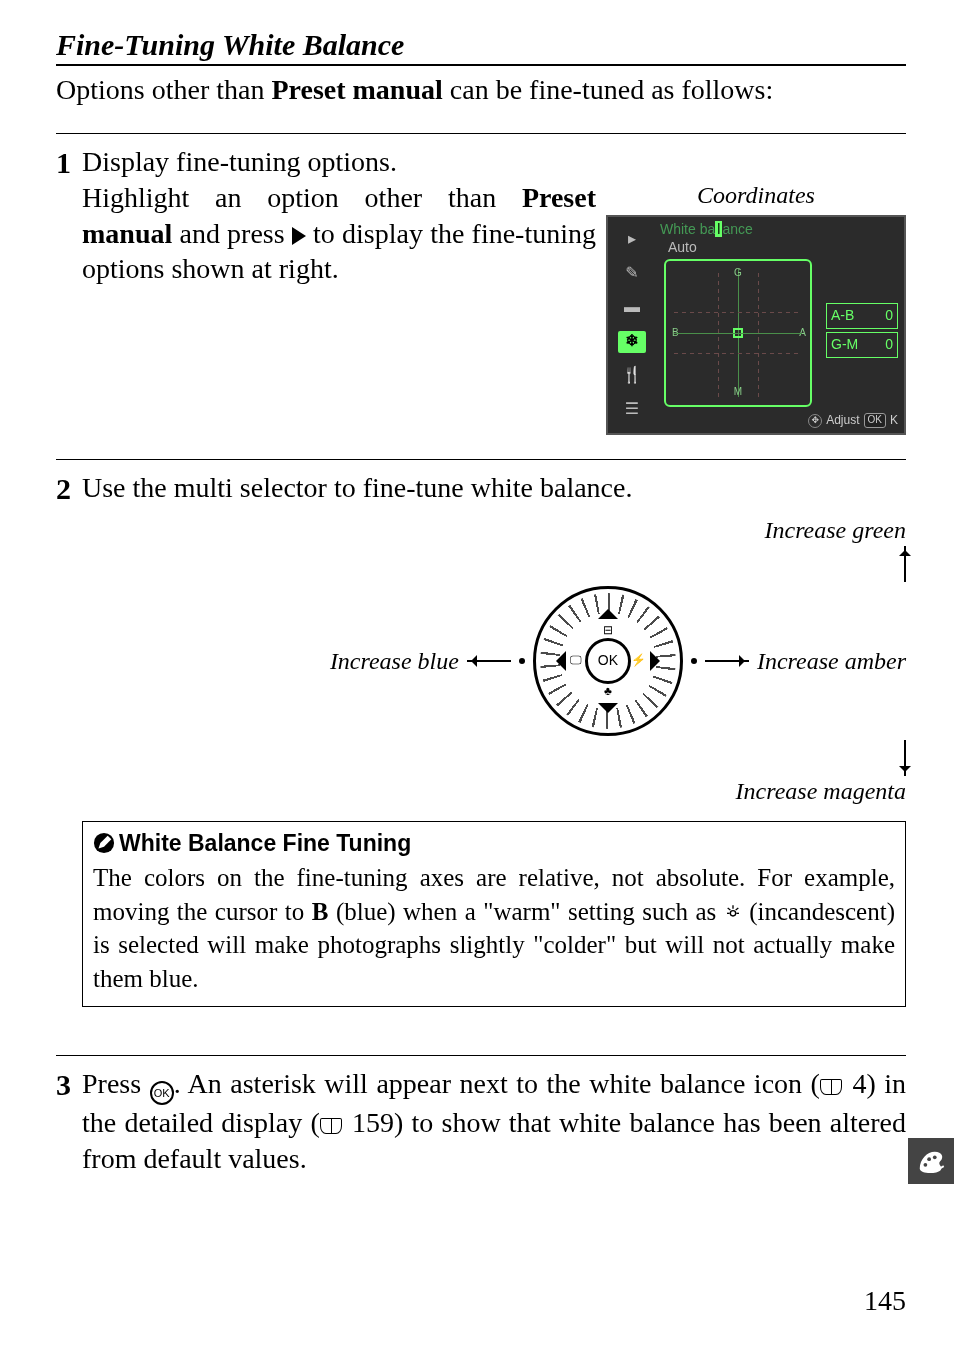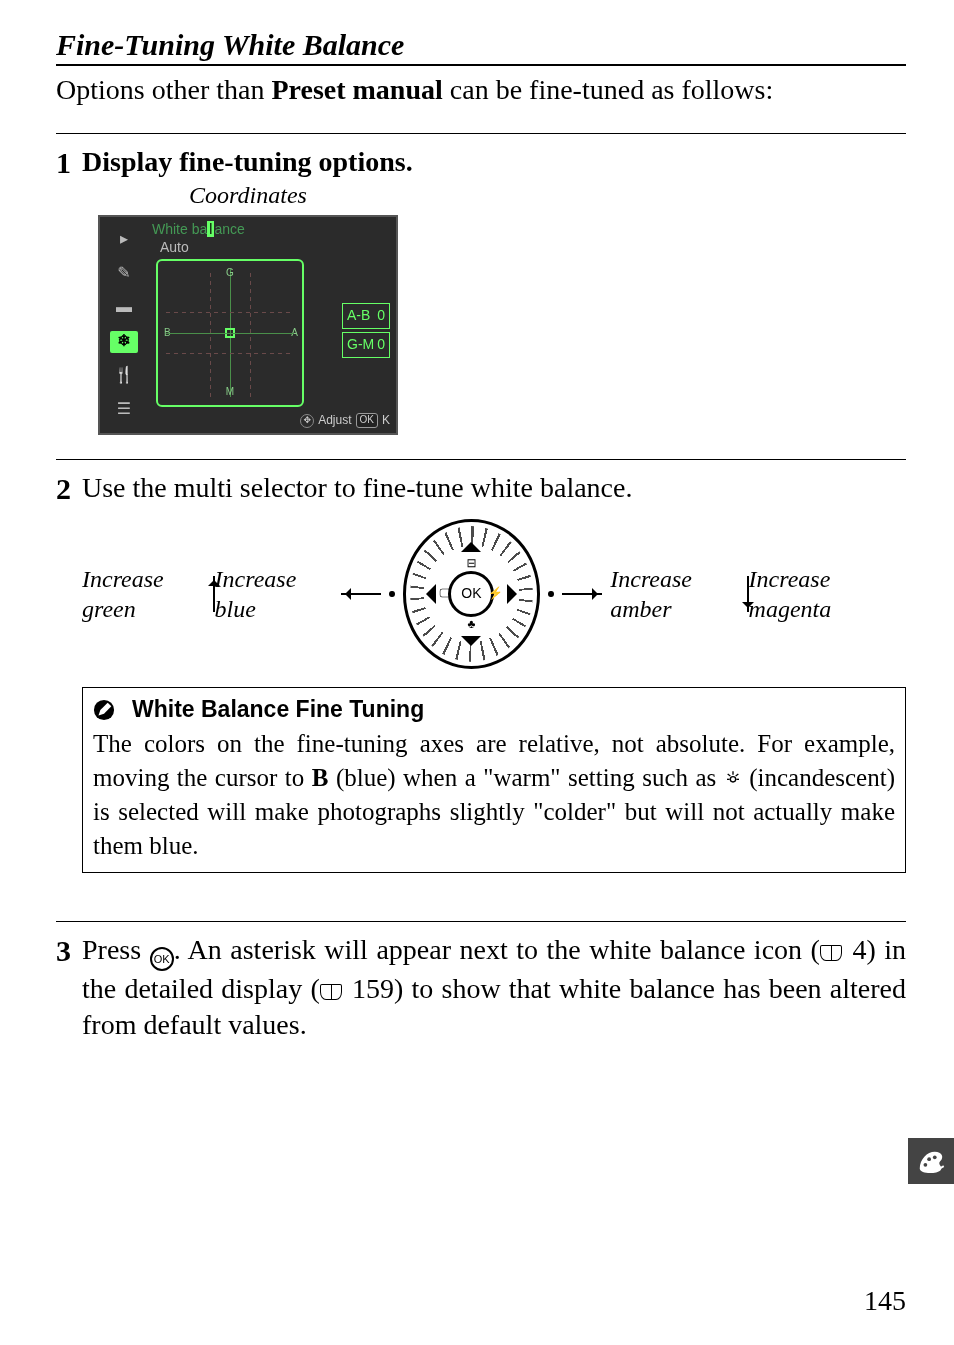--- a/index.html
+++ b/index.html
@@ -4,24 +4,24 @@
 <style>
   * { box-sizing: border-box; margin: 0; padding: 0; }
   html, body { width: 954px; height: 1345px; background: #fff; font-family: "Times New Roman", Georgia, serif; color: #000; }
   body { position: relative; padding: 28px 48px 0 56px; }
   .section-title { font-weight: bold; font-style: italic; font-size: 30px; border-bottom: 2px solid #000; padding-bottom: 2px; margin-bottom: 6px; }
   .intro { font-size: 28px; line-height: 1.25; margin-bottom: 26px; }
   .intro b { font-weight: bold; }
   .step { border-top: 1.5px solid #000; padding-top: 10px; margin-bottom: 24px; display: flex; }
   .step-num { font-size: 30px; font-weight: bold; width: 26px; flex: 0 0 26px; padding-top: 2px; }
   .step-body { flex: 1; font-size: 28px; line-height: 1.28; }
-  .step-head { font-weight: bold; font-size: 28px; }
+  .step-head { font-weight: normal; font-size: 28px; }
   .step1-row { display: flex; gap: 10px; }
   .step1-text { flex: 1; text-align: justify; }
-  .lcd-col { width: 300px; flex: 0 0 300px; margin-left: 16px; }
+  .lcd-col { width: 300px; flex: 0 0 300px; }
   .lcd-caption { font-style: italic; text-align: center; font-size: 24px; margin-bottom: 4px; }
   .lcd-caption.bot { margin-top: 2px; text-align: right; padding-right: 6px; }
   .lcd { width: 300px; height: 220px; background: #2b2b2b; border: 2px solid #555; position: relative; font-family: Arial, sans-serif; }
   .lcd-side { position:absolute; left:0; top:0; bottom:0; width:48px; display:flex; flex-direction:column; align-items:center; justify-content:space-around; padding:6px 0; }
   .lcd-icon { width:28px; height:22px; display:flex; align-items:center; justify-content:center; color:#bbb; font-size:16px; }
   .lcd-icon.sel { background:#6f6; color:#000; border-radius:2px; font-weight:bold; }
   .lcd-title { position:absolute; left:52px; top:4px; font-size:14px; color:#495; }
   .lcd-title .hilite { background:#6f6; color:#000; padding:0 2px; }
   .lcd-sub { position:absolute; left:60px; top:22px; font-size:14px; color:#bbb; }
   .grid-frame { position:absolute; left:56px; top:42px; width:148px; height:148px; border:2px solid #6f6; border-radius:6px; }
@@ -32,27 +32,27 @@
   .grid .h1,.grid .h2,.grid .h3 { position:absolute; left:0; right:0; height:1px; background: repeating-linear-gradient(90deg,#6a4a4a 0 4px,transparent 4px 8px); }
   .grid .h1{top:34%}.grid .h2{top:50%}.grid .h3{top:66%}
   .grid .v1,.grid .v2 { position:absolute; top:0; bottom:0; width:1px; background: repeating-linear-gradient(0deg,#6a4a4a 0 4px,transparent 4px 8px); }
   .grid .v1{left:34%}.grid .v2{left:66%}
   .grid .lblG { position:absolute; top:-2px; left:50%; transform:translateX(-50%); font-size:10px; color:#8c8; }
   .grid .lblM { position:absolute; bottom:-2px; left:50%; transform:translateX(-50%); font-size:10px; color:#8c8; }
   .grid .lblB { position:absolute; left:-2px; top:50%; transform:translateY(-50%); font-size:10px; color:#8c8; }
   .grid .lblA { position:absolute; right:-4px; top:50%; transform:translateY(-50%); font-size:10px; color:#8c8; }
   .cursor { position:absolute; left:50%; top:50%; width:10px; height:10px; border:2px solid #6f6; transform:translate(-50%,-50%); }
   .readout { position:absolute; right:6px; top:86px; }
-  .readout .row { width:48px; height:26px; border:1px solid #6f6; color:#6f6; font-size:14px; display:flex; align-items:center; justify-content:space-between; padding:0 4px; margin-bottom:3px; }
+  .readout .row { width:72px; height:26px; border:1px solid #6f6; color:#6f6; font-size:14px; display:flex; align-items:center; justify-content:space-between; padding:0 4px; margin-bottom:3px; }
   .foot { position:absolute; right:6px; bottom:4px; font-size:12px; color:#ccc; display:flex; align-items:center; gap:4px; }
   .foot .ok { border:1px solid #999; border-radius:3px; padding:0 3px; font-size:10px; background:#222; }
   .foot .k { font-size:12px; }
   .foot .joy { width:14px; height:14px; border:1px solid #888; border-radius:50%; display:inline-flex; align-items:center; justify-content:center; font-size:9px;}
   
-  .dia-wrap { display:flex; flex-direction:row; align-items:center; margin:10px 0 14px; }
+  .dia-wrap { display:flex; flex-direction:column; align-items:flex-end; margin:10px 0 14px; }
   .dia-caption { font-style: italic; font-size:24px; }
   .dia-mid { display:flex; align-items:center; gap:8px; margin:4px 0; }
   .arrow-v { width:2px; height:36px; background:#000; position:relative; }
   .arrow-v.up:before { content:""; position:absolute; top:-2px; left:50%; transform:translateX(-50%); border:6px solid transparent; border-bottom-color:#000; }
   .arrow-v.down:before { content:""; position:absolute; bottom:-2px; left:50%; transform:translateX(-50%); border:6px solid transparent; border-top-color:#000; }
   .arrow-h { height:2px; width:44px; background:#000; position:relative; }
   .arrow-h.left:before { content:""; position:absolute; left:-2px; top:50%; transform:translateY(-50%); border:6px solid transparent; border-right-color:#000; }
   .arrow-h.right:before { content:""; position:absolute; right:-2px; top:50%; transform:translateY(-50%); border:6px solid transparent; border-left-color:#000; }
   .ms { width:150px; height:150px; border-radius:50%; border:3px solid #000; position:relative; display:flex; align-items:center; justify-content:center; }
   .ms .ok { width:46px; height:46px; border-radius:50%; border:3px solid #000; display:flex; align-items:center; justify-content:center; font-size:14px; font-family:Arial,sans-serif; }
@@ -62,21 +62,21 @@
   .ms .tri.lf { left:10px; top:50%; transform:translateY(-50%); border:10px solid transparent; border-right-color:#000; }
   .ms .tri.rt { right:10px; top:50%; transform:translateY(-50%); border:10px solid transparent; border-left-color:#000; }
   .ms .sun { position:absolute; font-size:12px; font-family:Arial,sans-serif; }
   .ms .sun.n { top:34px; left:50%; transform:translateX(-50%); }
   .ms .sun.s { bottom:34px; left:50%; transform:translateX(-50%); }
   .ms .sun.w { left:34px; top:50%; transform:translateY(-50%); }
   .ms .sun.e { right:34px; top:50%; transform:translateY(-50%); }
   .ms .hatch { position:absolute; inset:4px; border-radius:50%; background: repeating-conic-gradient(#000 0 2deg, transparent 2deg 12deg); -webkit-mask: radial-gradient(circle, transparent 48px, #000 48px); mask: radial-gradient(circle, transparent 48px, #000 48px); opacity:.7; }
   
   .note { border:1.5px solid #000; padding:6px 10px 10px; font-size:25px; line-height:1.35; text-align:justify; margin:0 0 24px 0; }
-  .note-h { font-weight:bold; font-size:23px; display:flex; align-items:center; gap:17px; margin-bottom:2px; font-family: Arial, Helvetica, sans-serif; }
+  .note-h { font-weight:bold; font-size:23px; display:flex; align-items:center; gap:4px; margin-bottom:2px; font-family: Arial, Helvetica, sans-serif; }
   .pencil { width:22px; height:22px; }
   .bulb { display:inline-block; width:18px; text-align:center; }
   .ok-inline { display:inline-flex; align-items:center; justify-content:center; width:24px; height:24px; border:2px solid #000; border-radius:50%; font-size:11px; font-family:Arial,sans-serif; vertical-align:-4px; }
   .book { display:inline-block; width:22px; height:16px; border:1.5px solid #000; border-radius:2px 2px 6px 6px / 2px 2px 8px 8px; position:relative; vertical-align:-2px; margin-right:2px;}
   .book:before { content:""; position:absolute; left:50%; top:0; bottom:0; width:1px; background:#000; }
   .side-tab { position:absolute; right:0; top:1138px; width:46px; height:46px; background:#444; display:flex; align-items:center; justify-content:center; }
   .side-tab svg { width:30px; height:30px; }
   .page-num { position:absolute; right:48px; bottom:28px; font-size:28px;margin-top:48px; }
   .tri-right { display:inline-block; width:0; height:0; border-top:9px solid transparent; border-bottom:9px solid transparent; border-left:14px solid #000; vertical-align:-2px; }
 </style>
@@ -86,20 +86,23 @@
 <div class="section-title">Fine-Tuning White Balance</div>
 <p class="intro">
   <span>Options other than </span><b>Preset manual</b><span> can be fine-tuned as follows:</span>
 </p>
 
 <div class="step">
   <div class="step-num">1</div>
   <div class="step-body">
     <div class="step-head">Display fine-tuning options.</div>
     <div class="step1-row">
+      <div class="step1-text">
+        <span>Highlight an option other than </span><b>Preset manual</b><span> and press </span><span class="tri-right"></span><span> to display the fine-tuning options shown at right.</span>
+      </div>
       <div class="lcd-col">
         <div class="lcd-caption">Coordinates</div>
         <div class="lcd">
           <div class="lcd-side">
             <div class="lcd-icon">▸</div>
             <div class="lcd-icon">✎</div>
             <div class="lcd-icon">▬</div>
             <div class="lcd-icon sel">❄</div>
             <div class="lcd-icon">🍴</div>
             <div class="lcd-icon">☰</div>

